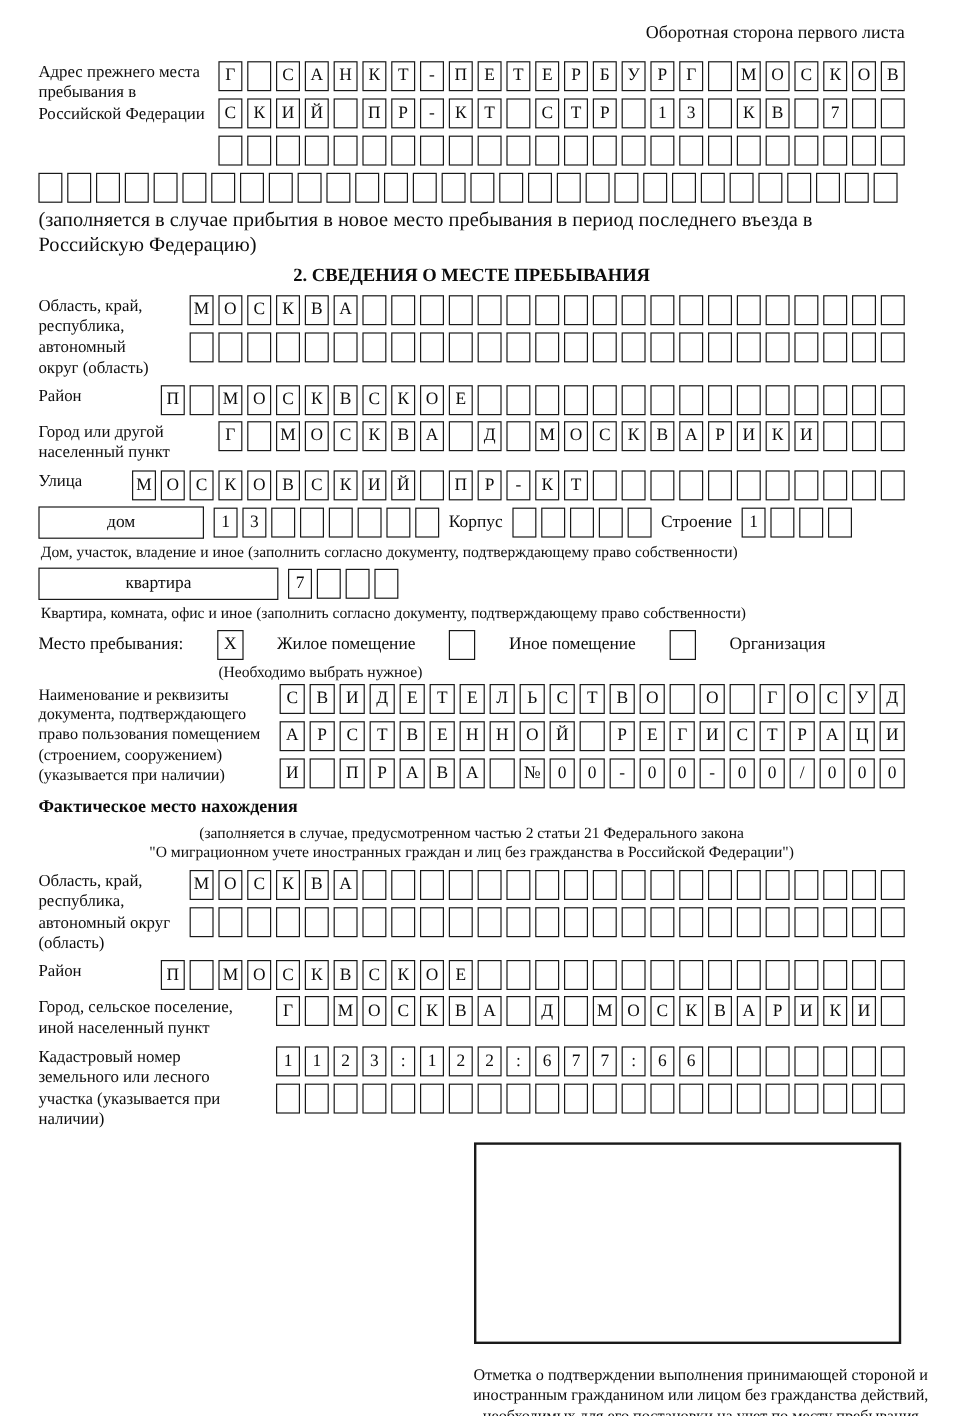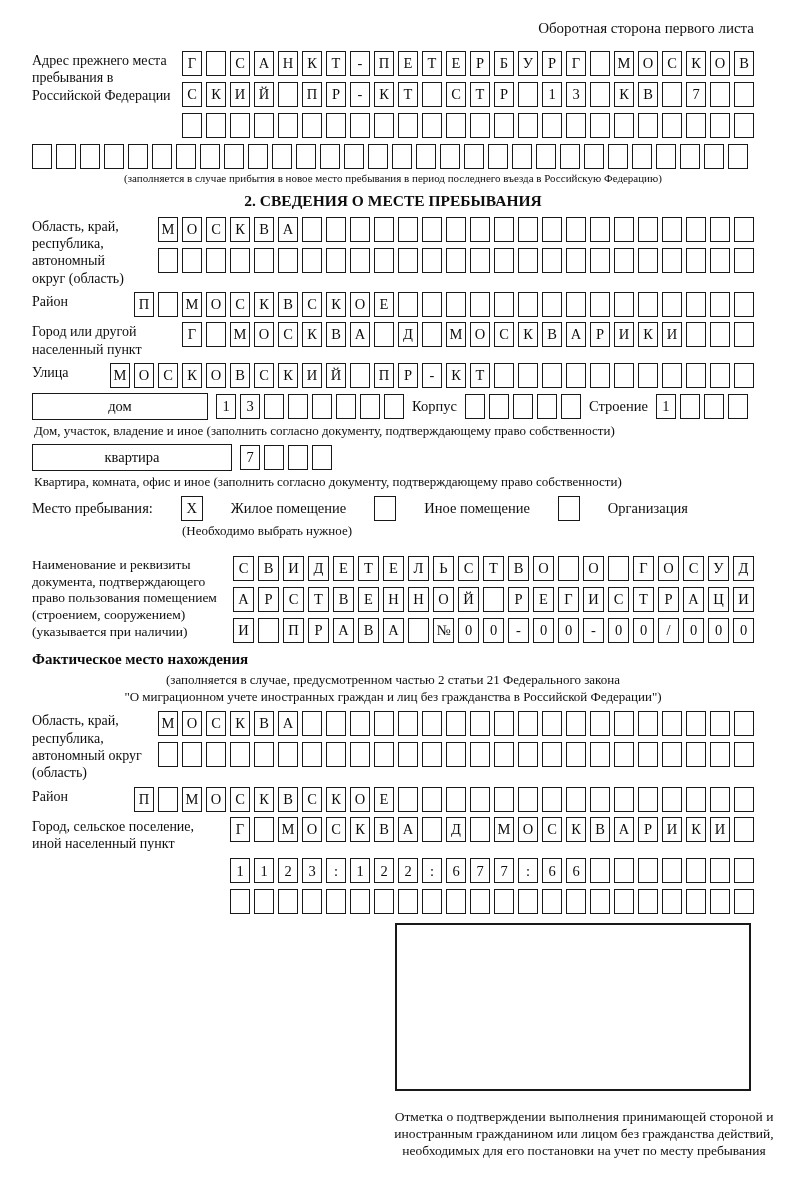--- a/index.html
+++ b/index.html
@@ -18,33 +18,33 @@
   .lw190{flex-basis:190px;font-size:13.5px;}
   .push{margin-left:auto;}
   .cellcol{display:flex;flex-direction:column;gap:6px;flex:0 0 auto;}
   .cells{display:flex;gap:4px;flex:0 0 auto;}
   .cell{box-sizing:border-box;flex:0 0 auto;width:20px;height:25px;
         border:1.5px solid #191919;display:flex;align-items:center;justify-content:center;
         font-size:14.5px;line-height:1;}
   .cell.w{width:21px;}
   .cell.cb{width:22px;}
   .row4{margin-top:6px;}
-  .note{font-size:11px;text-align:center;margin-top:3px;line-height:1.25;}
+  .note{font-size:17px;text-align:left;margin-top:3px;line-height:1.25;}
   .sec-title{font-weight:bold;font-size:15.5px;text-align:center;margin:6px 0 7px;}
   .fact-title{font-weight:bold;font-size:15px;text-align:left;margin:8px 0 4px;}
   .domrow{display:flex;align-items:center;gap:8px;margin-top:3px;}
   .nbox{box-sizing:border-box;height:27px;border:1.5px solid #191919;display:flex;
         align-items:center;justify-content:center;font-size:14.5px;flex:0 0 auto;}
-  .nbox.dom{width:176px;}
+  .nbox.dom{width:138px;}
   .nbox.kv{width:200px;}
   .inline-label{font-size:14.5px;flex:0 0 auto;}
   .caption{font-size:13px;margin:3px 0 5px 2px;}
   .mestorow{display:flex;align-items:center;gap:28px;margin-top:6px;font-size:14.5px;}
   .mesto-note{font-size:13px;margin:2px 0 0 150px;}
-  .docblock{margin-top:17px;}
+  .docblock{margin-top:2px;}
   .factnote{font-size:13px;text-align:center;line-height:1.28;}
   .mark-box{box-sizing:border-box;width:356px;height:168px;border:2px solid #191919;
             margin:9px 0 0 363px;}
   .mark-caption{width:400px;margin:17px 0 0 352px;text-align:center;font-size:13.5px;line-height:1.26;}
   .mt6{margin-top:6px;}
 </style>
 </head>
 <body>
 
 <div class="page">
@@ -576,20 +576,21 @@
         <div class="cell">А</div>
         <div class="cell">Р</div>
         <div class="cell">И</div>
         <div class="cell">К</div>
         <div class="cell">И</div>
         <div class="cell"></div>
       </div>
   </div>
 
   <div class="frow mt6">
+    <div class="flabel lw185">Кадастровый номер земельного или лесного участка (указывается при наличии)</div>
     <div class="cellcol push">
       <div class="cells">
           <div class="cell">1</div>
           <div class="cell">1</div>
           <div class="cell">2</div>
           <div class="cell">3</div>
           <div class="cell">:</div>
           <div class="cell">1</div>
           <div class="cell">2</div>
           <div class="cell">2</div>

